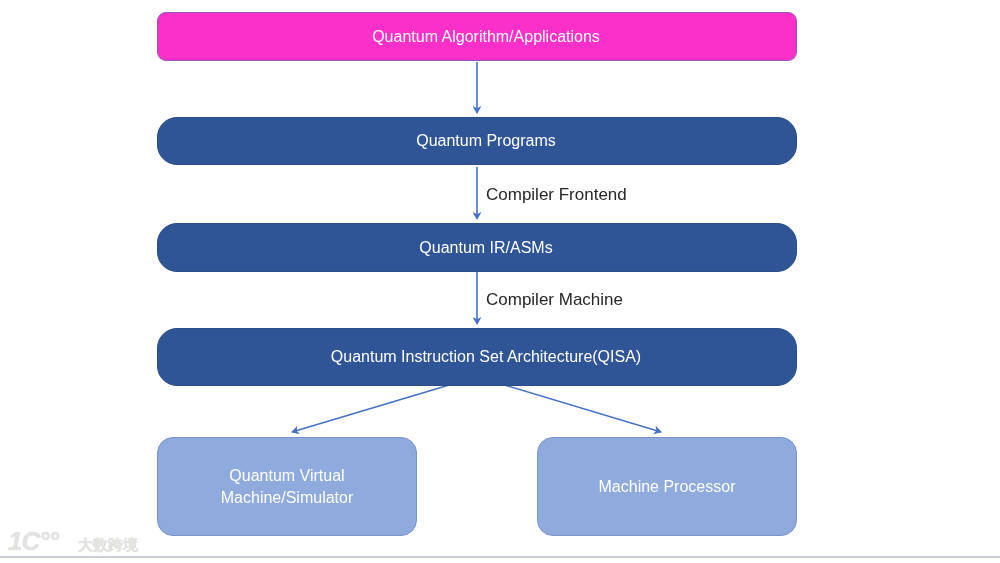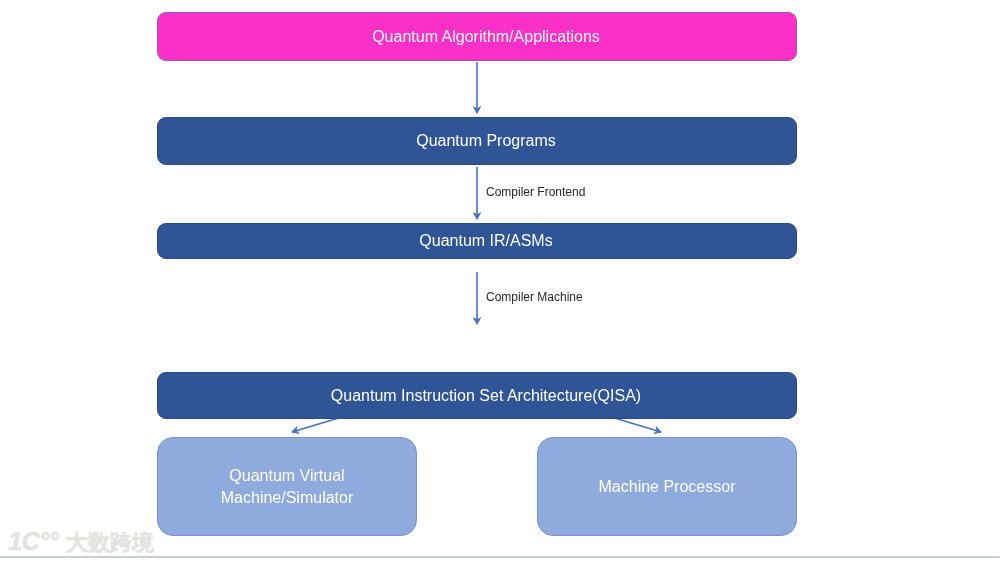--- a/index.html
+++ b/index.html
@@ -39,69 +39,69 @@
     background: #fb30c9;
     border: 1.5px solid #9a54bb;
     border-radius: 9px;
   }
 
   .node-dark {
     left: 157px;
     width: 640px; height: 48px;
     background: #2f5596;
     border: 1px solid #2a4c87;
-    border-radius: 9px;
+    border-radius: 20px;
   }
 
   .node-programs { top: 117px; }
-  .node-ir      { top: 223px; height: 36px; }
-  .node-qisa    { top: 328px; height: 47px; margin-top: 44px; }
+  .node-ir      { top: 223px; height: 49px; }
+  .node-qisa    { top: 328px; height: 58px; }
 
   .node-light {
     top: 437px;
     width: 260px; height: 99px;
     background: #8faadc;
     border: 1.5px solid #7a93cc;
     border-radius: 16px;
     padding: 0 30px;
   }
 
   .node-qvm  { left: 157px; text-align: center; }
   .node-proc { left: 537px; }
 
   .edge-label {
     position: absolute;
     left: 486px;
     color: #262626;
-    font-size: 12px;
+    font-size: 17px;
     white-space: nowrap;
   }
   .edge-label-frontend { top: 185px; }
   .edge-label-backend  { top: 290px; }
 
   .watermark {
     position: absolute;
     left: 8px;
     top: 526px;
     color: #e2e2e0;
     opacity: 0.95;
     display: flex;
     align-items: baseline;
-    gap: 8px;
+    gap: 20px;
     user-select: none;
     text-shadow: 0 0 1px #d0d0ce;
   }
   .watermark .wm-logo {
     font-size: 26px;
     font-weight: bold;
     font-style: italic;
     letter-spacing: -1px;
   }
   .watermark .wm-text {
-    font-size: 22px;
+    font-size: 15px;
     font-weight: bold;
   }
 
   .footer-divider {
     position: absolute;
     left: 0; top: 556px;
     width: 1000px; height: 2px;
     background: #c9ced5;
   }
 </style>

